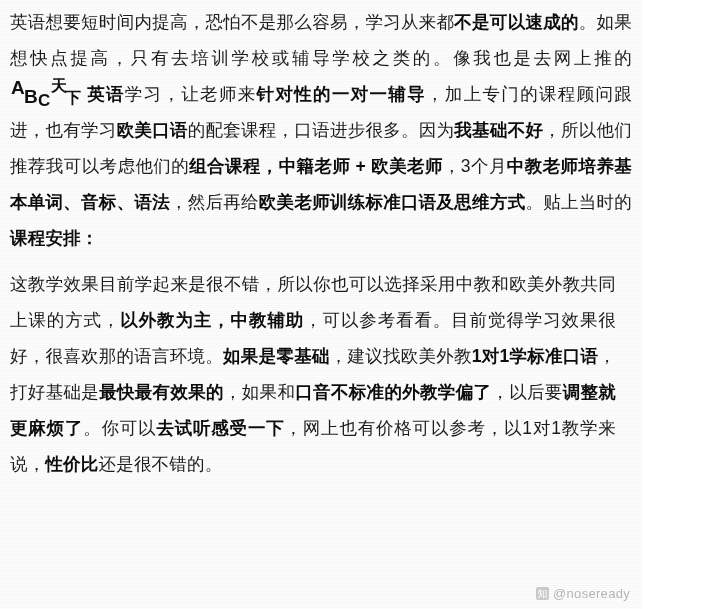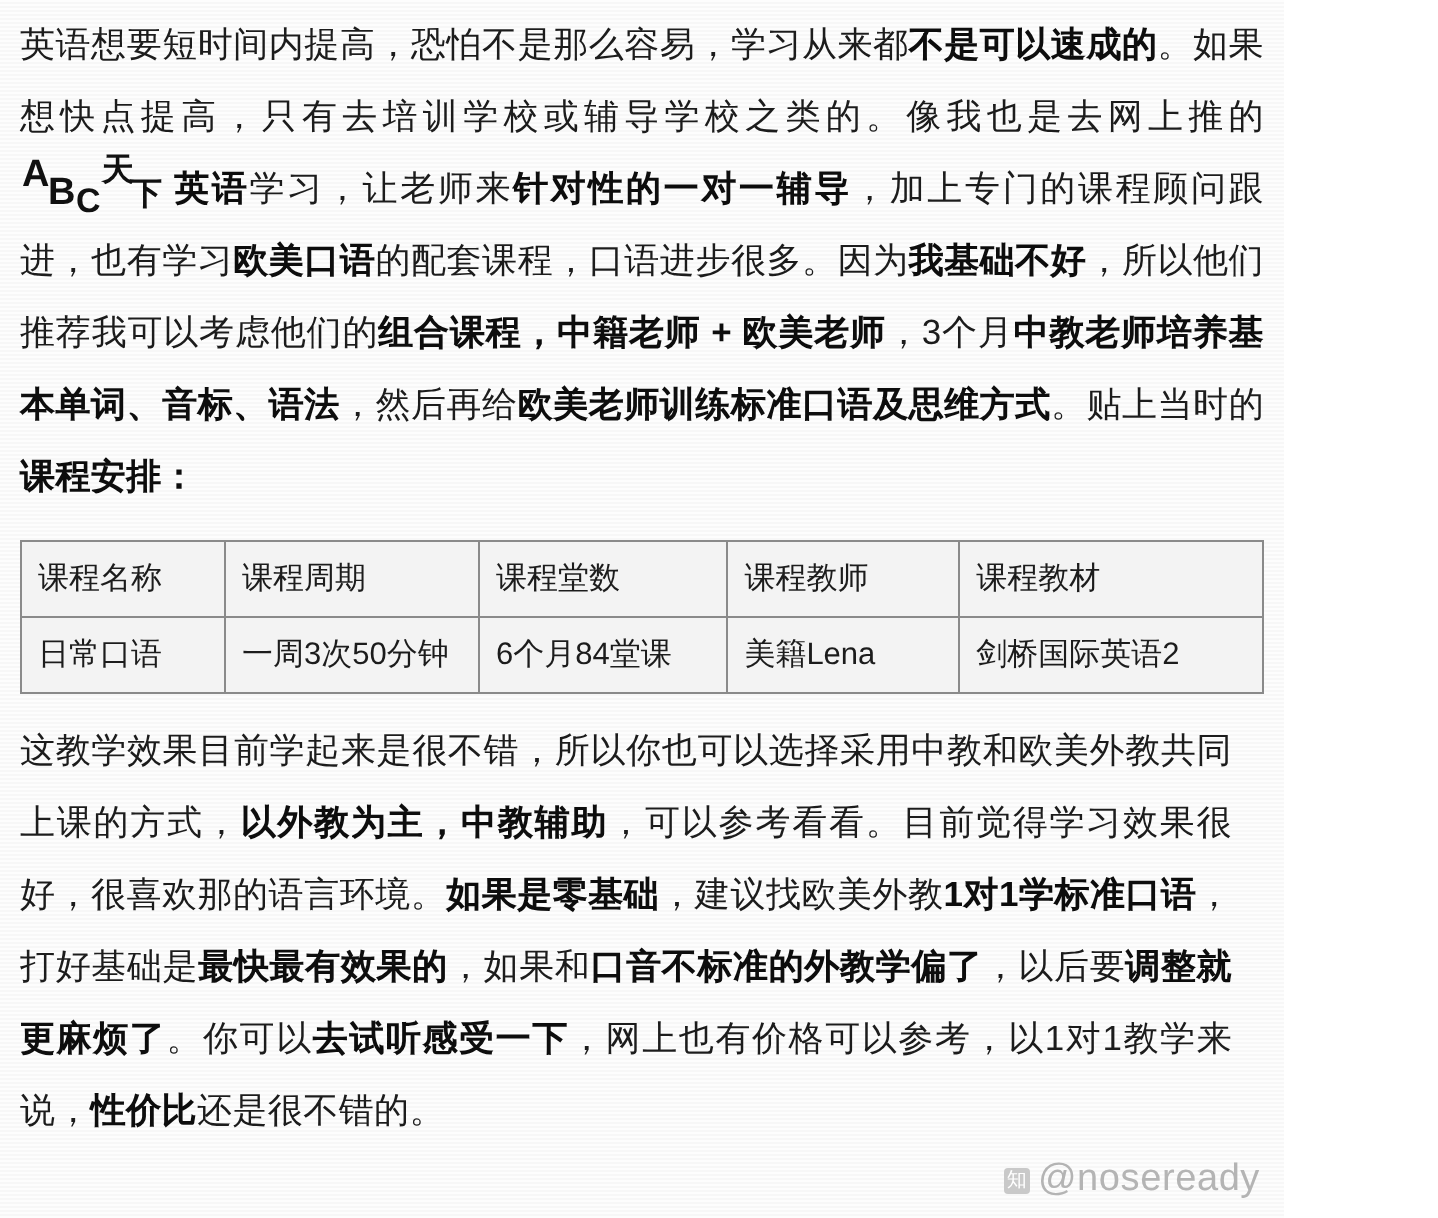--- a/index.html
+++ b/index.html
@@ -90,21 +90,21 @@
   .col1 { width: 16%; }
   .col2 { width: 20.5%; }
   .col3 { width: 20%; }
   .col4 { width: 18.5%; }
   .col5 { width: 25%; }
 
   .watermark {
     position: absolute;
     right: 12px;
     bottom: 8px;
-    font-size: 19px;
+    font-size: 13px;
     color: #b4b4b4;
     letter-spacing: 0.3px;
   }
   .wm-logo {
     display: inline-block;
     width: 13px;
     height: 13px;
     border-radius: 2px;
     background: #c9c9c9;
     position: relative;
@@ -124,40 +124,20 @@
 </style>
 </head>
 <body>
 
 <div class="page">
 
   <div class="para top">
     <span>英语想要短时间内提高，恐怕不是那么容易，学习从来都</span><b>不是可以速成的</b><span>。如果想快点提高，只有去培训学校或辅导学校之类的。像我也是去网上推的</span><span class="logo"><span class="lg-a">A</span><span class="lg-b">B</span><span class="lg-c">C</span><span class="lg-t">天</span><span class="lg-x">下</span></span><b>英语</b><span>学习，让老师来</span><b>针对性的一对一辅导</b><span>，加上专门的课程顾问跟进，也有学习</span><b>欧美口语</b><span>的配套课程，口语进步很多。因为</span><b>我基础不好</b><span>，所以他们推荐我可以考虑他们的</span><b>组合课程，中籍老师 + 欧美老师</b><span>，3个月</span><b>中教老师培养基本单词、音标、语法</b><span>，然后再给</span><b>欧美老师训练标准口语及思维方式</b><span>。贴上当时的</span><b>课程安排：</b>
   </div>
 
-  <div class="table-wrap">
-    <table class="schedule">
-      <tbody>
-          <tr class="head">
-        <td class="col1">课程名称</td>
-        <td class="col2">课程周期</td>
-        <td class="col3">课程堂数</td>
-        <td class="col4">课程教师</td>
-        <td class="col5">课程教材</td>
-      </tr>
-      <tr>
-        <td class="col1">日常口语</td>
-        <td class="col2">一周3次50分钟</td>
-        <td class="col3">6个月84堂课</td>
-        <td class="col4">美籍Lena</td>
-        <td class="col5">剑桥国际英语2</td>
-      </tr>
-    </tbody>
-      </table>
-  </div>
 
   <div class="para bottom">
     <span>这教学效果目前学起来是很不错，所以你也可以选择采用中教和欧美外教共同上课的方式，</span><b>以外教为主，中教辅助</b><span>，可以参考看看。目前觉得学习效果很好，很喜欢那的语言环境。</span><b>如果是零基础</b><span>，建议找欧美外教</span><b>1对1学标准口语</b><span>，打好基础是</span><b>最快最有效果的</b><span>，如果和</span><b>口音不标准的外教学偏了</b><span>，以后要</span><b>调整就更麻烦了</b><span>。你可以</span><b>去试听感受一下</b><span>，网上也有价格可以参考，以1对1教学来说，</span><b>性价比</b><span>还是很不错的。</span>
   </div>
 
   <div class="watermark">
     <span class="wm-logo"></span><span>@noseready</span>
   </div>
 
 </div>

